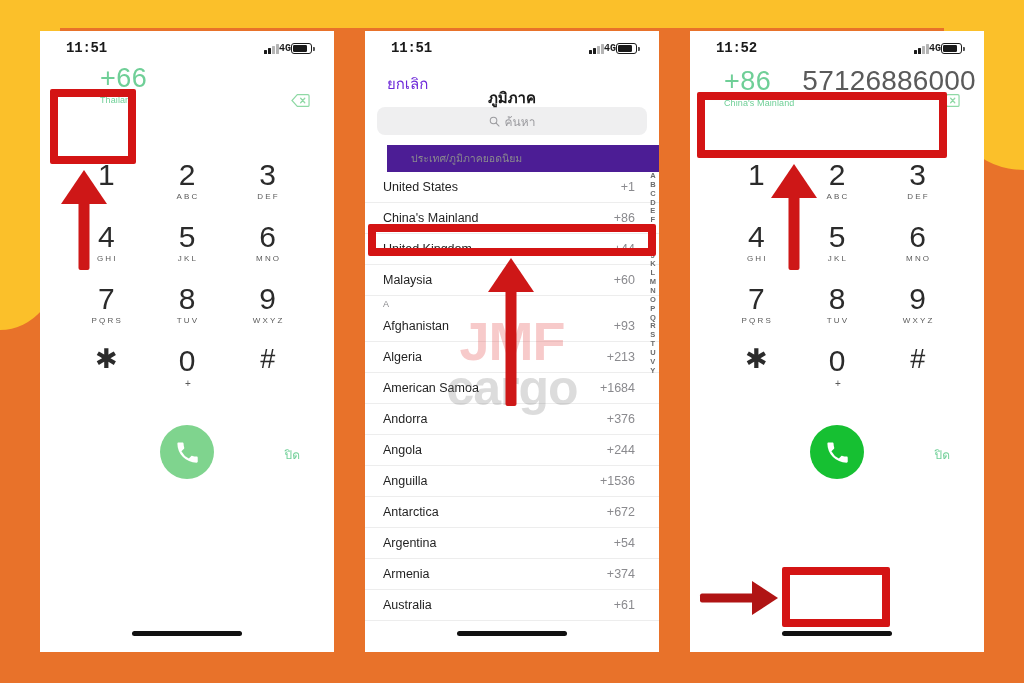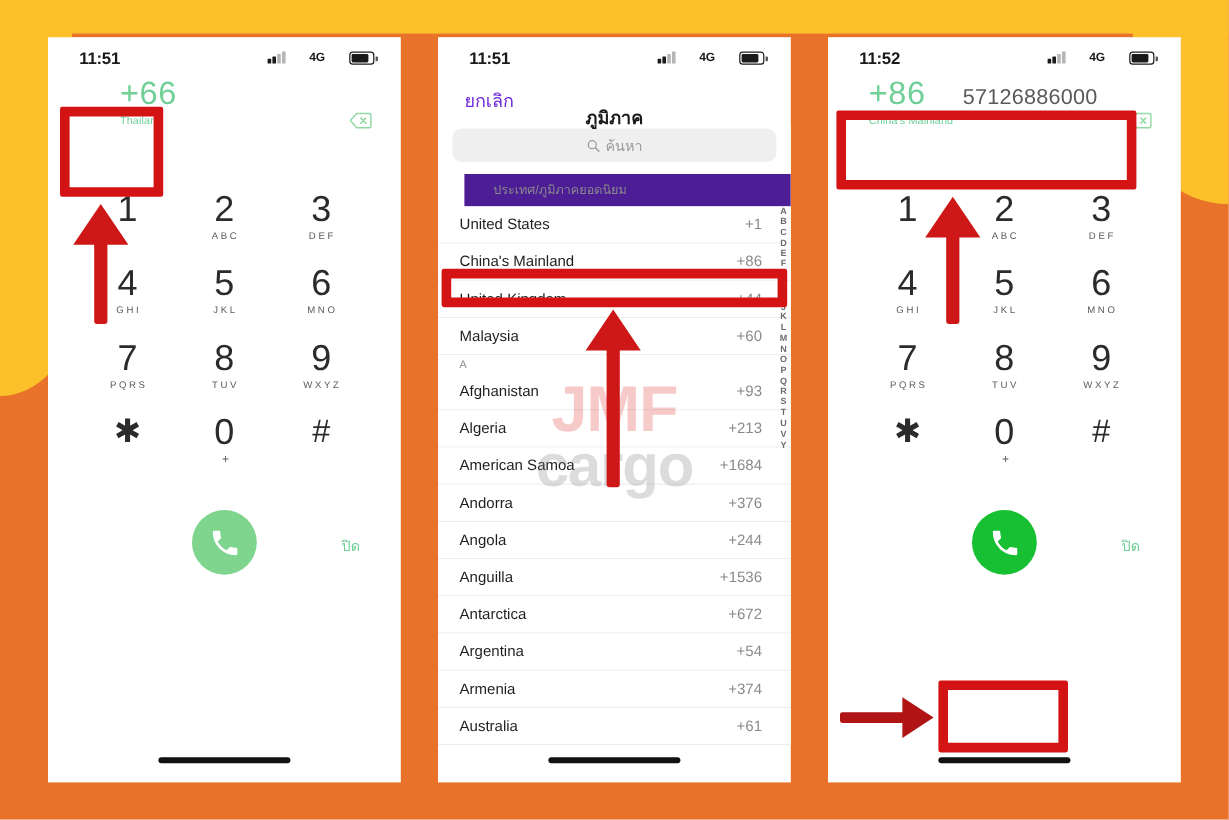--- a/index.html
+++ b/index.html
@@ -45,26 +45,27 @@
   #phone2 { left: 365px; }
   #phone3 { left: 690px; }
 
   .statusbar {
     position: relative;
     height: 34px;
     display: flex;
     align-items: center;
     justify-content: space-between;
     padding: 0 22px 0 26px;
+    font-family: Liberation Mono, monospace;
   }
   .sb-time {
     font-size: 14px; font-weight: bold; color: #1a1a1a;
     letter-spacing: -0.2px;
   }
-  .sb-right { display: flex; align-items: flex-start; gap: 20px; }
+  .sb-right { display: flex; align-items: flex-end; gap: 0; }
   .sb-bars { display: flex; align-items: flex-end; gap: 1.5px; height: 10px; }
   .sb-bars i { width: 2.5px; background: #1a1a1a; display: block; border-radius: .5px; }
   .sb-bars i:nth-child(1) { height: 4px; }
   .sb-bars i:nth-child(2) { height: 6px; }
   .sb-bars i:nth-child(3) { height: 8px; background:#b5b5b5; }
   .sb-bars i:nth-child(4) { height: 10px; background:#b5b5b5; }
   .sb-net { font-size: 10px; font-weight: bold; color: #1a1a1a; }
   .sb-batt {
     width: 21px; height: 11px; border: 1.3px solid #1a1a1a;
     border-radius: 3px; position: relative; padding: 1px;
@@ -87,21 +88,21 @@
     text-align: left;
   }
   .cc-code {
     font-size: 27px; color: #6FCF97; font-weight: 300;
     line-height: 1; letter-spacing: .5px;
   }
   .cc-name {
     font-size: 9px; color: #6FCF97; margin-top: 3px; letter-spacing: .1px;
   }
   .cc-number {
-    font-size: 18px; color: #5a5a5a; font-weight: 300;
+    font-size: 28px; color: #5a5a5a; font-weight: 300;
     letter-spacing: .2px;
   }
   .cc-row { display: flex; align-items: baseline; gap: 8px; }
   .cc-left { display: flex; flex-direction: column; }
   .del-icon {
     position: absolute; right: 24px; top: 28px;
     width: 19px; height: 15px;
   }
 
   .keypad {

